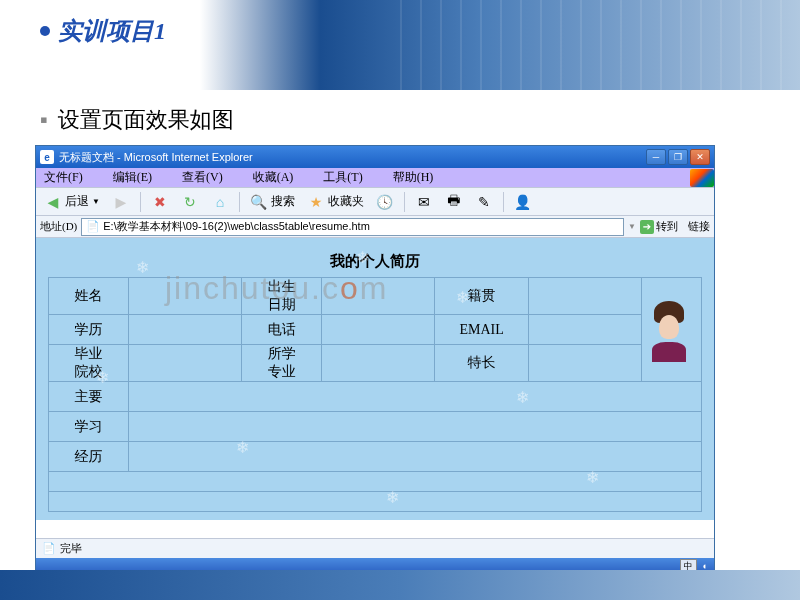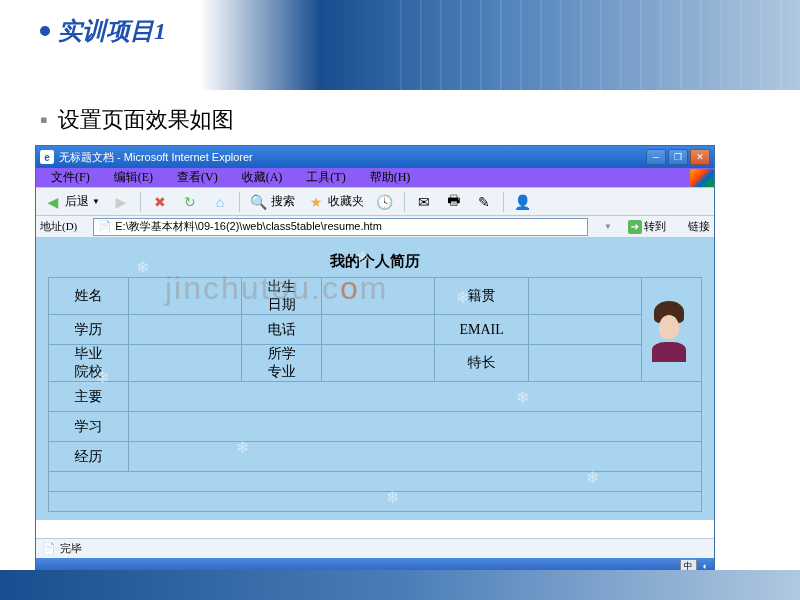--- a/index.html
+++ b/index.html
@@ -24,30 +24,30 @@
     
     .ie-window { margin: 0 0 0 35px; width: 680px; border: 1px solid #3a6ea5; font-family: Tahoma, Arial, sans-serif; font-size: 11px; }
     
     .titlebar { background: linear-gradient(to bottom, #3b84e0, #1a5fc4); height: 22px; display: flex; align-items: center; padding: 0 4px; color: #fff; }
     .titlebar .ie-icon { width:14px; height:14px; background:#fff; border-radius:2px; margin-right:5px; display:flex; align-items:center; justify-content:center; color:#1a5fc4; font-size:10px; font-weight:bold;}
     .titlebar .title { flex:1; font-family: Liberation Sans, sans-serif; }
     .win-btns { display:flex; gap:2px; }
     .win-btn { width:20px; height:16px; background:linear-gradient(to bottom,#5a9ae8,#3a7ad0); border:1px solid #2a5fa0; border-radius:2px; display:flex; align-items:center; justify-content:center; color:#fff; font-size:9px; cursor:pointer;}
     .win-btn.close { background:linear-gradient(to bottom,#e88a5a,#d05a3a); border-color:#a04a2a;}
     
-    .menubar { background:#8b5cf6; border-bottom:1px solid #c0c8d8; height:20px; display:flex; align-items:center; padding-left:9px; gap:12px;}
+    .menubar { background:#c4b5fd; border-bottom:1px solid #c0c8d8; height:20px; display:flex; align-items:center; padding-left:2px; gap:18px;}
     .menu-item { padding:2px 6px; cursor:pointer; font-family:"SimSun"; font-size:12px;}
     .menubar .logo { margin-left:auto; width:24px; height:18px; background:linear-gradient(135deg,#ffa500,#ff4500 40%,#0066cc 60%,#00aa00); border-radius:2px;}
     
     .toolbar { background:#eef3fa; border-bottom:1px solid #c0c8d8; height:28px; display:flex; align-items:center; padding:0 4px; gap:4px;}
     .tb-btn { display:flex; align-items:center; gap:3px; padding:2px 4px; cursor:pointer; border-radius:2px;}
     .tb-icon { width:18px; height:18px; display:inline-flex; align-items:center; justify-content:center; font-size:14px;}
     .tb-sep { width:1px; height:20px; background:#c0c8d8; margin:0 2px;}
     
-    .addressbar { background:#eef3fa; border-bottom:1px solid #c0c8d8; height:22px; display:flex; align-items:center; padding:0 4px; gap:16px;}
+    .addressbar { background:#eef3fa; border-bottom:1px solid #c0c8d8; height:22px; display:flex; align-items:center; padding:0 4px; gap:4px;}
     .addressbar label { font-size:11px; font-family:"SimSun";}
     .addr-input { flex:1; height:18px; border:1px solid #7f9db9; background:#fff; padding:0 4px; display:flex; align-items:center; font-size:11px; color:#000;}
     .addr-icon { width:14px; height:14px; margin-right:3px; display:inline-flex; align-items:center; justify-content:center;}
     .go-btn { display:flex; align-items:center; gap:2px; font-size:11px; cursor:pointer;}
     .go-arrow { width:14px; height:14px; background:#5cb85c; border-radius:2px; display:flex; align-items:center; justify-content:center; color:#fff; font-size:10px;}
     
     .content-area { background:#fff; height:300px; overflow:auto; position:relative;}
     .resume-bg { background:#a8d4f0; min-height:280px; padding:8px 12px; position:relative;}
     .snowflakes { position:absolute; inset:0; pointer-events:none;}
     .snow { position:absolute; color:#fff; opacity:0.5; font-size:16px;}

